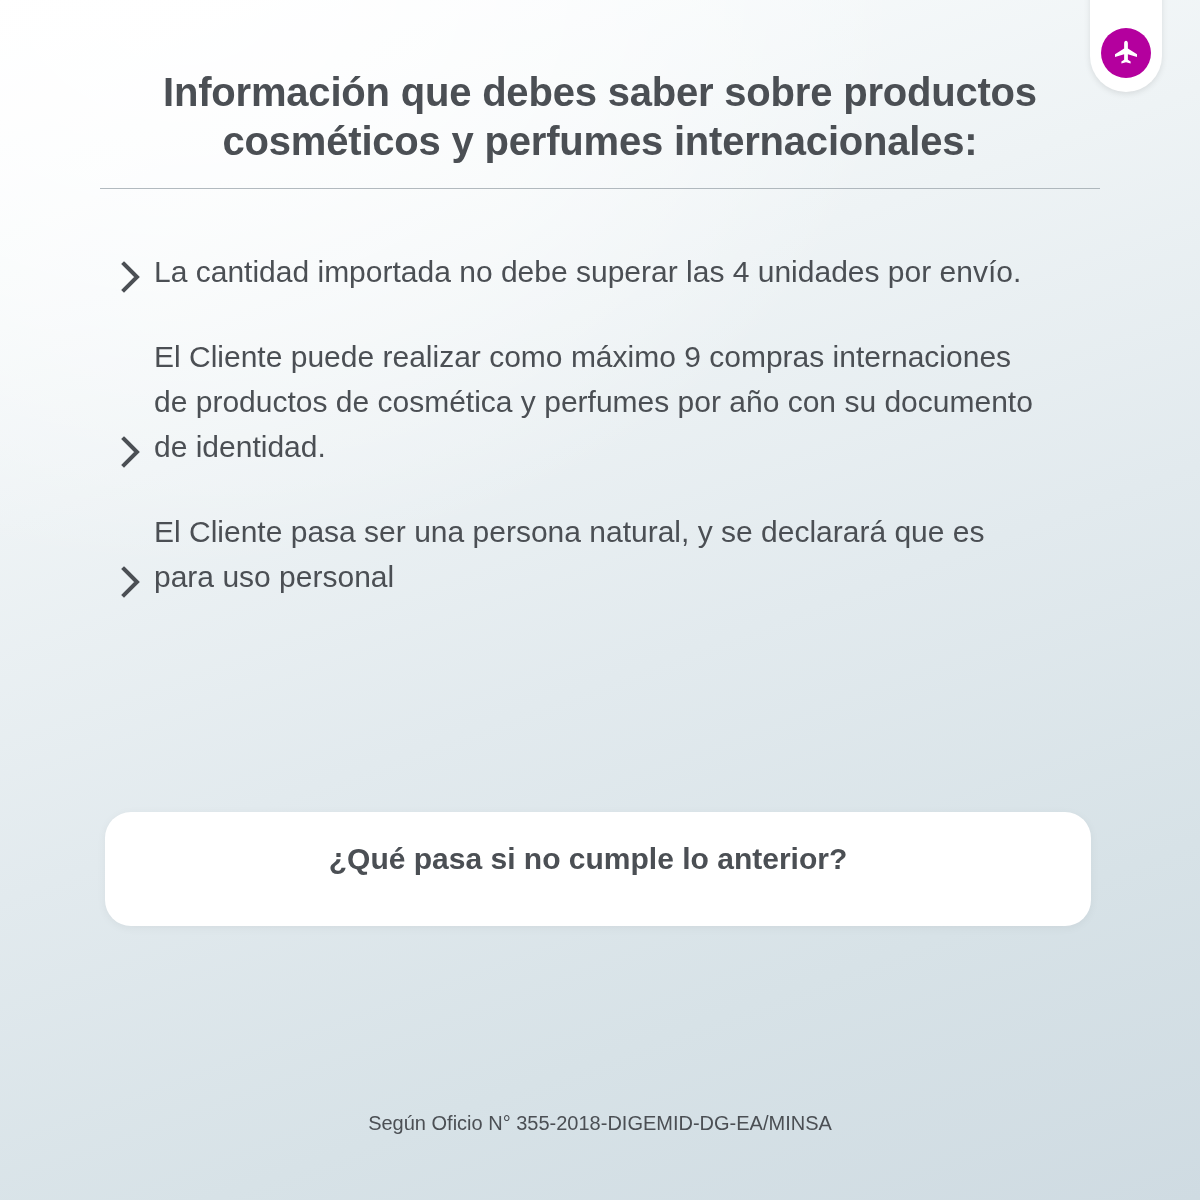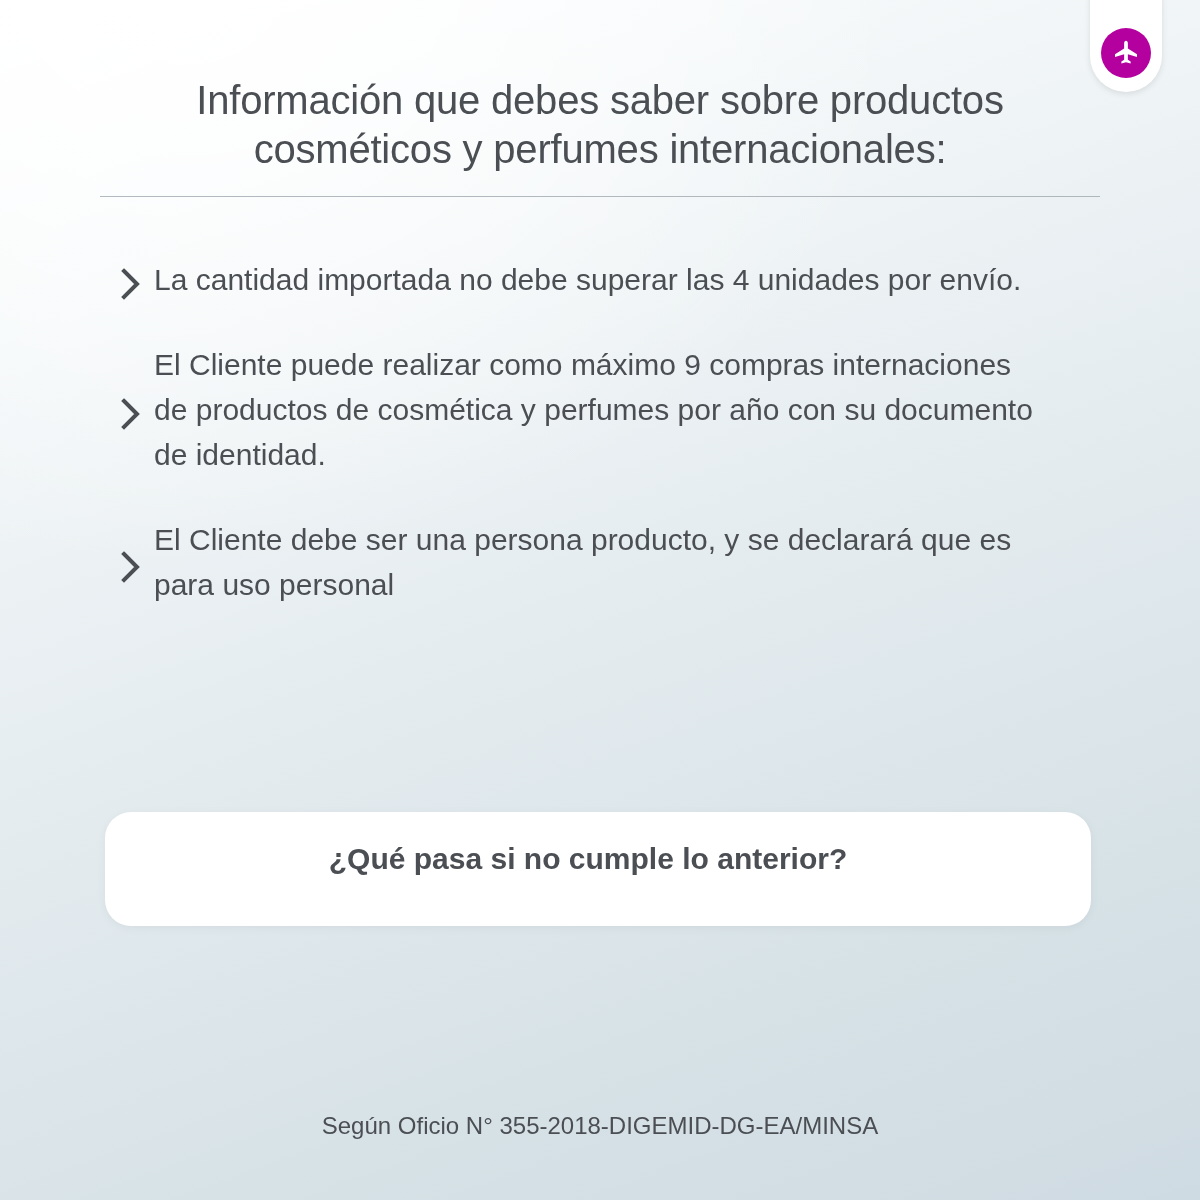--- a/index.html
+++ b/index.html
@@ -55,46 +55,46 @@
   }
   .badge-circle svg { display: block; }
 
   
   .content {
     position: absolute;
     left: 0; right: 0; top: 0;
     padding: 0 100px;
   }
   .title {
-    margin: 8px;
+    margin: 0;
     padding-top: 68px;
     text-align: center;
     color: #4b4f54;
     font-size: 40px;
     line-height: 1.22;
-    font-weight: normal;
+    font-weight: bold;
     letter-spacing: -0.2px;
   }
   .rule {
     margin: 22px auto 0 auto;
     width: 1000px;
     height: 1px;
     background: #9aa3a9;
     opacity: 0.75;
   }
 
   
   .bullets {
     margin: 60px 0 0 0;
     padding: 0 48px 0 8px;
     list-style: none;
   }
   .bullet {
     display: flex;
-    align-items: center;
+    align-items: flex-end;
     margin-bottom: 40px;
   }
   .chev {
     flex: 0 0 auto;
     width: 46px;
     padding-top: 10px;
     color: #4b4f54;
     display: flex;
     justify-content: center;
   }
@@ -132,21 +132,21 @@
     line-height: 1.5;
   }
 
   
   .footnote {
     position: absolute;
     left: 0; right: 0;
     top: 1112px;
     text-align: center;
     color: #4b4f54;
-    font-size: 24px;
+    font-size: 20px;
   }
 </style>
 </head>
 <body>
 
 <div class="infographic">
   <div class="sheen"></div>
 
   <div class="badge">
     <div class="badge-circle">
@@ -178,21 +178,21 @@
           </svg>
         </span>
         <span class="bullet-text">El Cliente puede realizar como máximo 9 compras internaciones de productos de cosmética y perfumes por año con su documento de identidad.</span>
       </li>
       <li class="bullet">
         <span class="chev">
           <svg width="22" height="34" viewBox="0 0 22 34" aria-hidden="true">
             <polyline points="4,4 17,17 4,30" fill="none" stroke="#4b4f54" stroke-width="4" stroke-linecap="square" stroke-linejoin="miter"></polyline>
           </svg>
         </span>
-        <span class="bullet-text">El Cliente debe ser una persona producto, y se declarará que es para uso personal</span>
+        <span class="bullet-text">El Cliente pasa ser una persona natural, y se declarará que es para uso personal</span>
       </li>
     </ul>
   </div>
 
   <div class="card">
     <p class="card-title">¿Qué pasa si no cumple lo anterior?</p>
   </div>
 
   <div class="footnote">Según Oficio N° 355-2018-DIGEMID-DG-EA/MINSA</div>
 </div>

